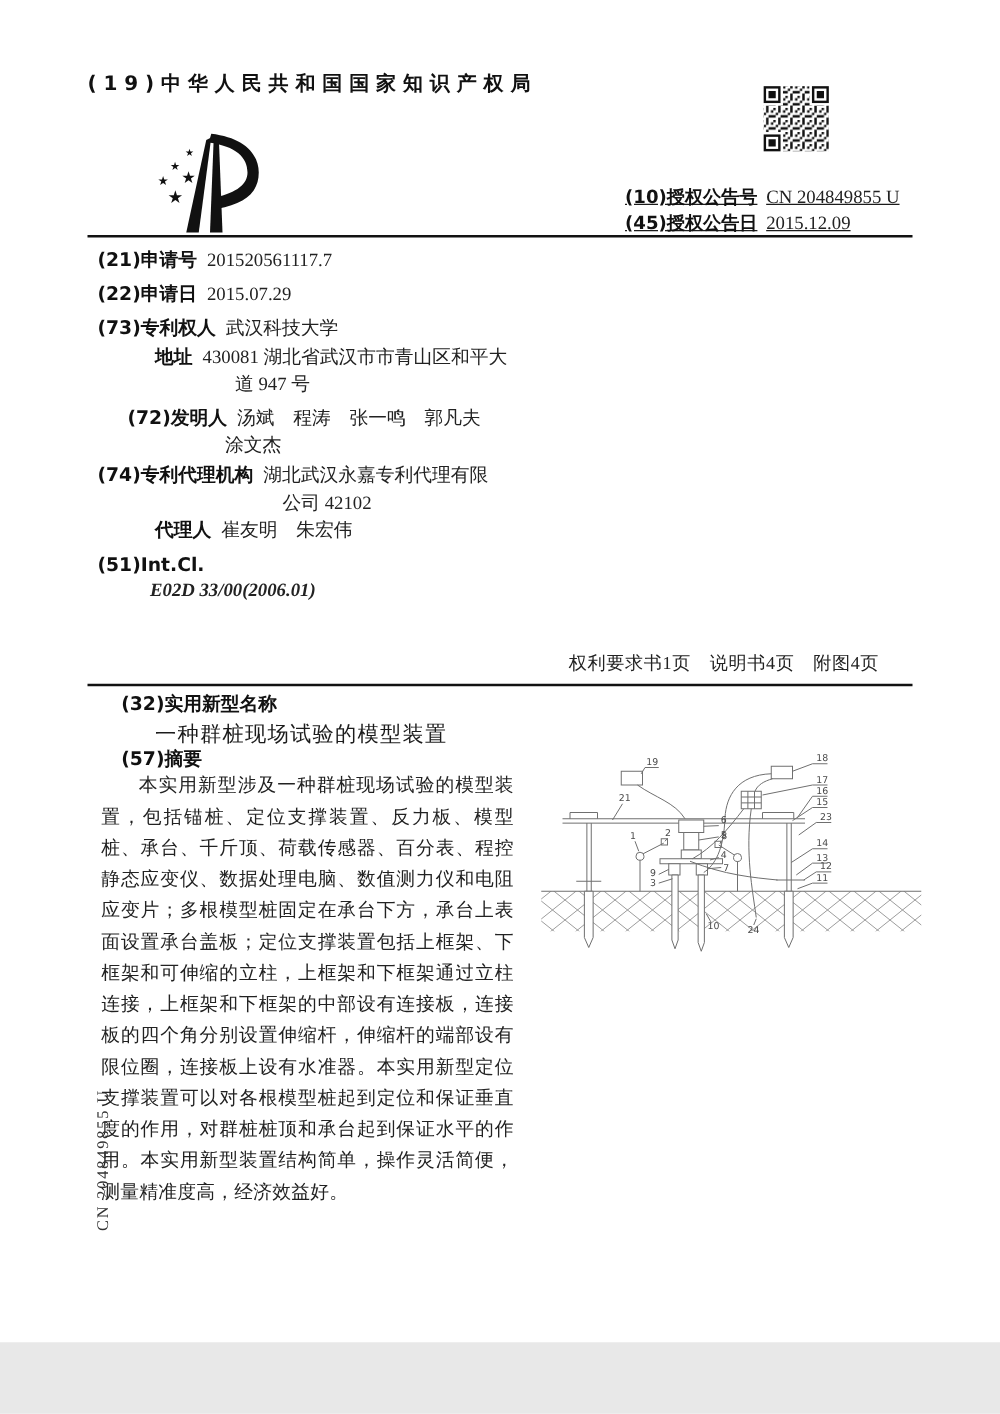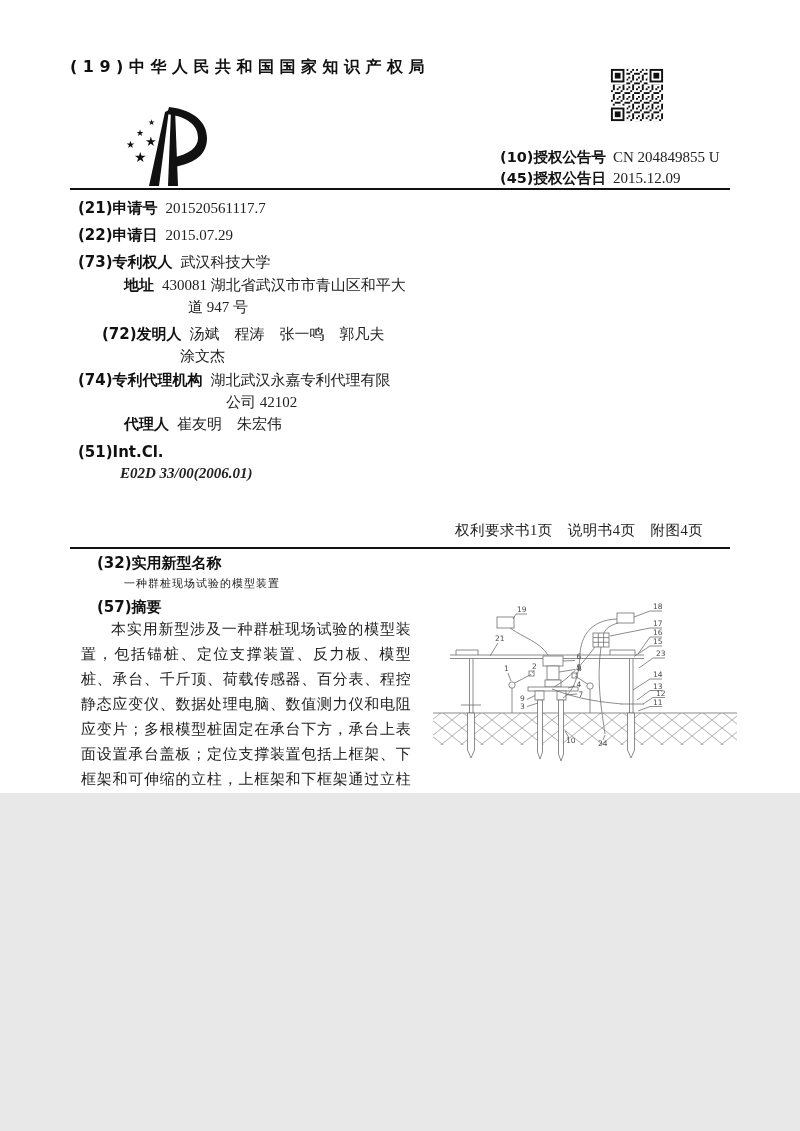--- a/index.html
+++ b/index.html
@@ -1,33 +1,33 @@
 <!DOCTYPE html>
 <html><head>
 <meta charset="utf-8">
 <style>
   html,body{margin:0;padding:0;background:#e8e8e8;}
-  .page{position:relative;width:800px;height:793px;background:#ffffff;margin:0 auto;
+  .page{position:relative;width:800px;height:1074px;background:#ffffff;margin:0 auto;
         font-family:"Liberation Serif","DejaVu Serif",serif;color:#1b1b1b;overflow:hidden;}
   .abs{position:absolute;}
   .sans{font-family:"DejaVu Sans","Liberation Sans",sans-serif;}
   .b{font-weight:700;}
   .rule{position:absolute;background:#111;height:2px;}
   .lbl{font-family:"DejaVu Sans","Liberation Sans",sans-serif;font-weight:700;color:#111;}
   .val{font-family:"Liberation Serif","DejaVu Serif",serif;color:#222;}
   .office{font-size:16px;letter-spacing:5.5px;color:#111;}
   .doctype{font-size:21px;letter-spacing:2px;color:#111;}
-  .publine{font-size:14.5px;white-space:nowrap;}
+  .publine{font-size:14.5px;white-space:nowrap;text-decoration:underline;}
   .publine .val{margin-left:7px;font-size:15px;}
   .bline{font-size:15px;white-space:nowrap;}
   .bline .val{margin-left:8px;}
   .italic{font-style:italic;}
   .pages-info{font-size:14.5px;color:#222;letter-spacing:.5px;}
   .sec-label{font-size:15px;}
-  .title-text{font-size:11px;letter-spacing:1px;}
+  .title-text{font-size:17px;letter-spacing:1px;}
   .abstract{width:330px;font-size:15px;line-height:25px;text-align:justify;
             text-indent:2em;color:#222;letter-spacing:.2px;}
   .side-id{width:160px;height:16px;text-align:center;font-size:13px;letter-spacing:1.5px;
            color:#333;transform:rotate(-90deg);white-space:nowrap;}
   svg text{font-family:"DejaVu Sans","Liberation Sans",sans-serif;}
 </style>
 </head>
 <body>
 
 <div class="page">

